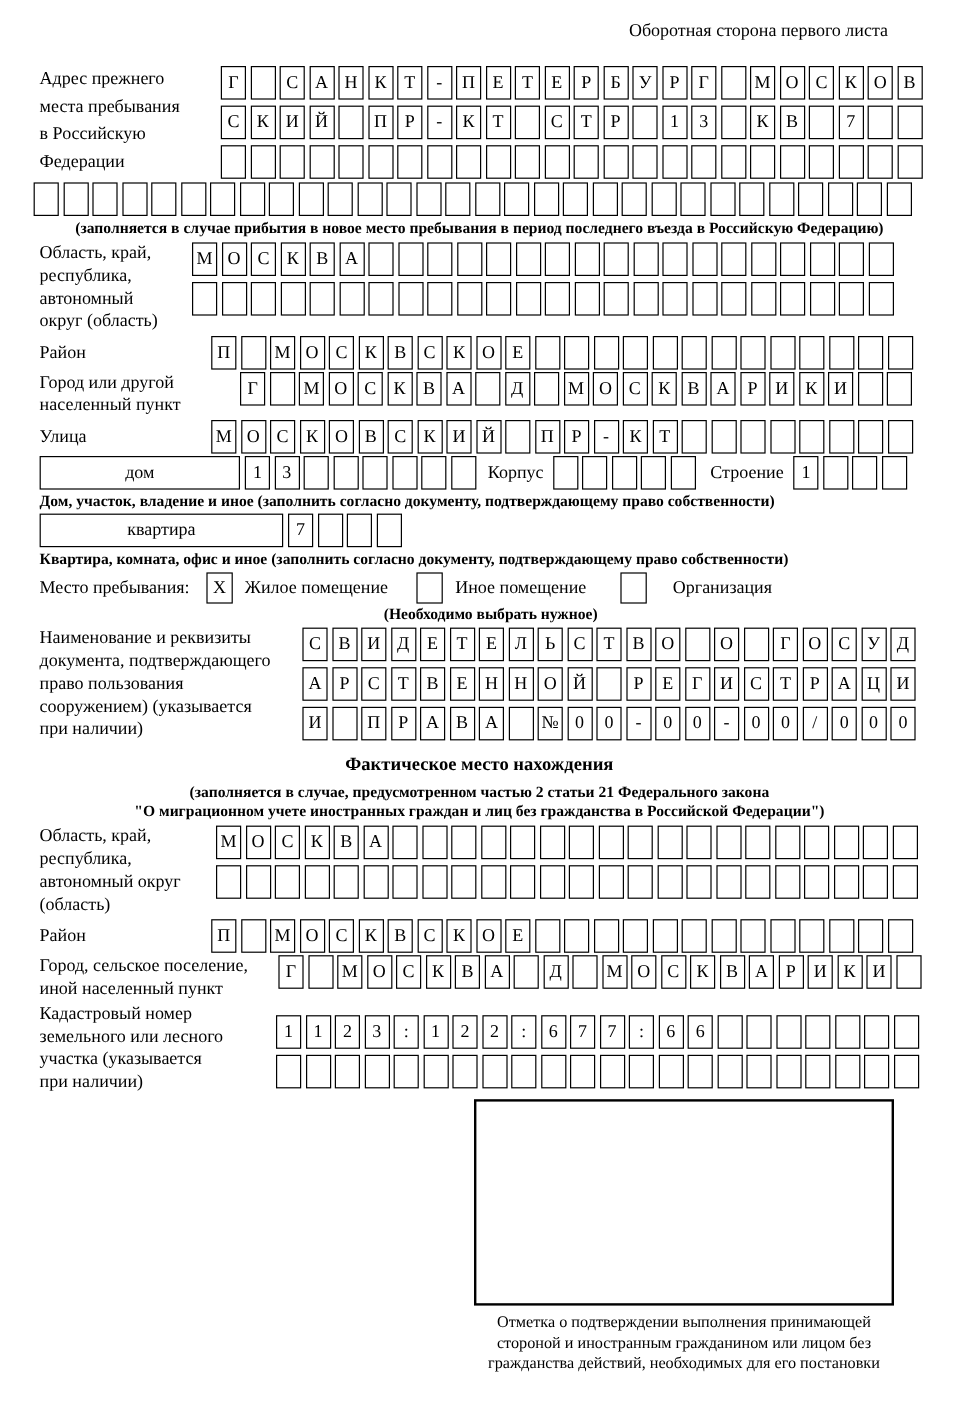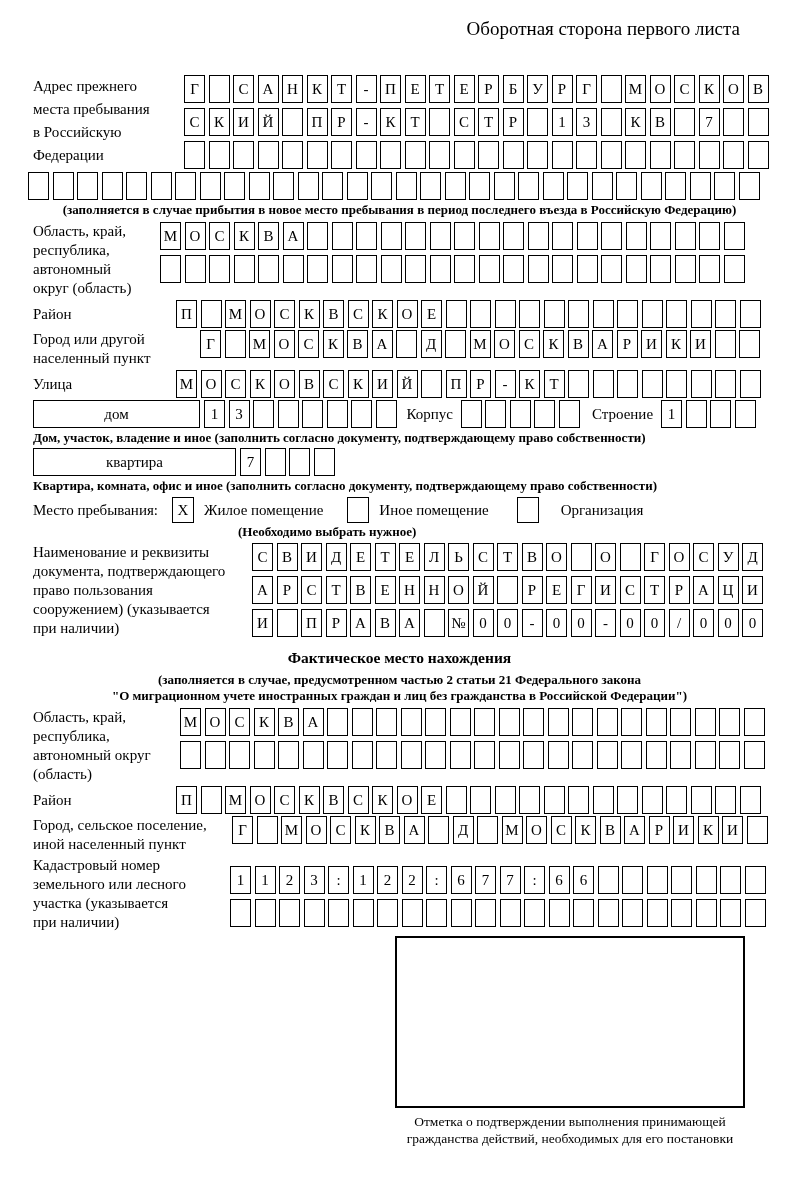--- a/index.html
+++ b/index.html
@@ -1,20 +1,20 @@
 <!DOCTYPE html>
 <html><head>
 <meta charset="utf-8">
 <style>
   html,body{margin:0;padding:0;background:#fff;}
   body{width:800px;height:1180px;overflow:hidden;color:#000;
        font-family:"Liberation Serif","DejaVu Serif",serif;}
   .page{padding:14px 34px 0 33px;box-sizing:border-box;}
 
-  .header-note{text-align:right;font-size:19px;margin-right:26px;margin-top:4px;}
+  .header-note{text-align:right;font-size:15px;margin-right:26px;margin-top:4px;}
 
   .form-row{display:flex;align-items:flex-start;}
   .lbl{font-size:15px;line-height:19px;flex-shrink:0;}
   .lbl1{line-height:28px;}
   .cells-stack{display:flex;flex-direction:column;gap:5px;}
   .cells{display:flex;gap:3.5px;flex-shrink:0;}
   .cell{box-sizing:border-box;width:21px;height:28px;border:1.8px solid #000;
         display:flex;align-items:center;justify-content:center;
         font-size:15px;flex-shrink:0;background:#fff;}
   .note{font-size:13px;line-height:16px;font-weight:bold;}
@@ -36,21 +36,21 @@
 
   .mt2{margin-top:2px;}.mt3{margin-top:3px;}.mt4{margin-top:4px;}
 </style>
 </head>
 <body>
 
 <div class="page">
 
   <div class="header-note">Оборотная сторона первого листа</div>
 
-  <div class="form-row" style="margin-top:35px;">
+  <div class="form-row" style="margin-top:20px;">
     <div class="lbl" style="width:151px;line-height:23px;">
         <div>Адрес прежнего</div>
         <div>места пребывания</div>
         <div>в Российскую</div>
         <div>Федерации</div>
       </div>
     <div class="cells-stack">
       <div class="cells">
           <span class="cell">Г</span>
           <span class="cell"></span>
@@ -370,21 +370,21 @@
     <div class="opt-label" style="padding:0 24px 0 10px;">Жилое помещение</div>
     <div class="cells cb">
         <span class="cell"></span>
       </div>
     <div class="opt-label" style="padding:0 28px 0 10px;">Иное помещение</div>
     <div class="cells cb">
         <span class="cell"></span>
       </div>
     <div class="opt-label" style="padding-left:22px;">Организация</div>
   </div>
-  <div class="note" style="margin-left:205px;width:260px;text-align:left;margin-top:1px;">(Необходимо выбрать нужное)</div>
+  <div class="note" style="margin-left:205px;width:260px;text-align:right;margin-top:1px;">(Необходимо выбрать нужное)</div>
 
   <div class="form-row mt3">
     <div class="lbl" style="width:219px;">
         <div>Наименование и реквизиты</div>
         <div>документа, подтверждающего</div>
         <div>право пользования</div>
         <div>сооружением) (указывается</div>
         <div>при наличии)</div>
       </div>
     <div class="cells-stack">
@@ -645,16 +645,17 @@
           <span class="cell"></span>
           <span class="cell"></span>
           <span class="cell"></span>
         </div>
     </div>
   </div>
 
   <div class="stamp-box mt4"></div>
   <div class="stamp-caption">
       <div>Отметка о подтверждении выполнения принимающей</div>
+      <div>стороной и иностранным гражданином или лицом без</div>
       <div>гражданства действий, необходимых для его постановки</div>
     </div>
 
 </div>
 
 </body></html>

